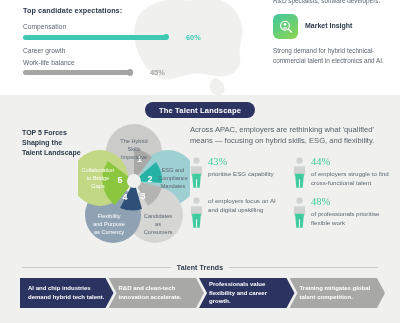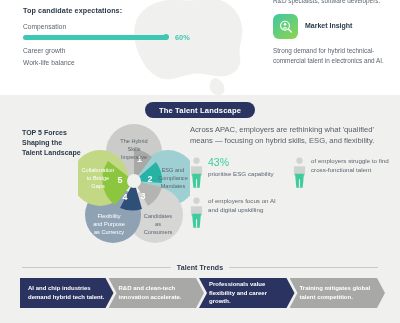--- a/index.html
+++ b/index.html
@@ -42,21 +42,21 @@
   .bar-line { display: flex; align-items: center; }
   .bar-track { position: relative; height: 5px; }
   .bar-fill {
     height: 5px; border-radius: 3px; position: relative;
   }
   .bar-knob {
     position: absolute; right: -1px; top: -0.6px;
     width: 6.2px; height: 6.2px; border-radius: 50%;
   }
   .bar-val {
-    font-size: 7.4px; font-weight: bold; margin-left: 7px;
+    font-size: 7.4px; font-weight: bold; margin-left: 18px;
     white-space: nowrap;
   }
 
   .insight-col {
     width: 135px; padding: 0 8px 0 8px;
     display: flex; flex-direction: column; justify-content: flex-start;
   }
   .insight-top-text {
     font-size: 6.4px; color: #5b6570; line-height: 1.45;
     margin-top: -4px;
@@ -105,21 +105,21 @@
   }
   .stat-grid {
     display: grid; grid-template-columns: 1fr 1fr;
     row-gap: 9px; column-gap: 6px;
   }
   .stat { display: flex; gap: 5px; }
   .person { flex: 0 0 auto; width: 13px; }
   .stat-text { padding-top: 0px; }
   .stat-num {
     font-size: 10.5px; color: #3ecb9d; font-weight: normal;
-    line-height: 1; margin-bottom: 2.5px;
+    line-height: 1; margin-bottom: 2.5px; font-family: Liberation Serif, serif;
   }
   .stat-desc { font-size: 6.2px; color: #5b6570; line-height: 1.45; }
 
   
   .bottom-section {
     position: relative; height: 64px; background: #f0f0ee;
     border-top: 0;
   }
   .trends-head {
     display: flex; align-items: center; gap: 6px;
@@ -175,20 +175,28 @@
             <span class="bar-val" style="color:#3ec8b4;">60%</span>
           </div>
         </div>
 
         <div class="bar-row">
           <div class="bar-label">Career growth</div>
         </div>
 
         <div class="bar-row">
           <div class="bar-label">Work-life balance</div>
+          <div class="bar-line">
+            <div class="bar-track" style="width:109px;">
+              <div class="bar-fill" style="width:109px;background:#a5a5a3;">
+                <span class="bar-knob" style="background:#a5a5a3;"></span>
+              </div>
+            </div>
+            <span class="bar-val" style="color:#a5a5a3;">45%</span>
+          </div>
         </div>
       </div>
 
       <div class="insight-col">
         <div class="insight-top-text">R&amp;D specialists, software developers.</div>
 
         <div class="insight-head">
           <div class="insight-icon">
             <svg width="16" height="16" viewBox="0 0 24 24">
               <circle cx="10.5" cy="10" r="6.6" fill="none" stroke="#ffffff" stroke-width="1.7"></circle>
@@ -277,36 +285,49 @@
           </div>
 
           <div class="stat">
             <svg class="person" viewBox="0 0 14 34">
               <circle cx="7" cy="4" r="3.4" fill="#cfd3d2"></circle>
               <path d="M1,10 h12 v10 h-12 z" fill="#cfd3d2"></path>
               <path d="M2.2,18 h9.6 l-1.4,15 h-6.8 z" fill="#3ecb9d"></path>
               <rect x="6.4" y="24" width="1.2" height="9" fill="#f0f0ee"></rect>
             </svg>
             <div class="stat-text">
+              <div class="stat-num">44%</div>
               <div class="stat-desc">of employers struggle to find cross-functional talent</div>
             </div>
           </div>
 
           <div class="stat">
             <svg class="person" viewBox="0 0 14 34">
               <circle cx="7" cy="4" r="3.4" fill="#cfd3d2"></circle>
               <path d="M1,10 h12 v10 h-12 z" fill="#cfd3d2"></path>
               <path d="M2.2,18 h9.6 l-1.4,15 h-6.8 z" fill="#3ecb9d"></path>
               <rect x="6.4" y="24" width="1.2" height="9" fill="#f0f0ee"></rect>
             </svg>
             <div class="stat-text">
               <div class="stat-desc">of employers focus on AI and digital upskilling</div>
             </div>
           </div>
 
+          <div class="stat">
+            <svg class="person" viewBox="0 0 14 34">
+              <circle cx="7" cy="4" r="3.4" fill="#cfd3d2"></circle>
+              <path d="M1,10 h12 v10 h-12 z" fill="#cfd3d2"></path>
+              <path d="M2.2,18 h9.6 l-1.4,15 h-6.8 z" fill="#3ecb9d"></path>
+              <rect x="6.4" y="24" width="1.2" height="9" fill="#f0f0ee"></rect>
+            </svg>
+            <div class="stat-text">
+              <div class="stat-num">48%</div>
+              <div class="stat-desc">of professionals prioritise flexible work</div>
+            </div>
+          </div>
 
         </div>
       </div>
     </div>
   </div>
 
   <div class="bottom-section">
     <div class="trends-head">
       <div class="trend-rule"></div>
       <div class="trends-title">Talent Trends</div>

